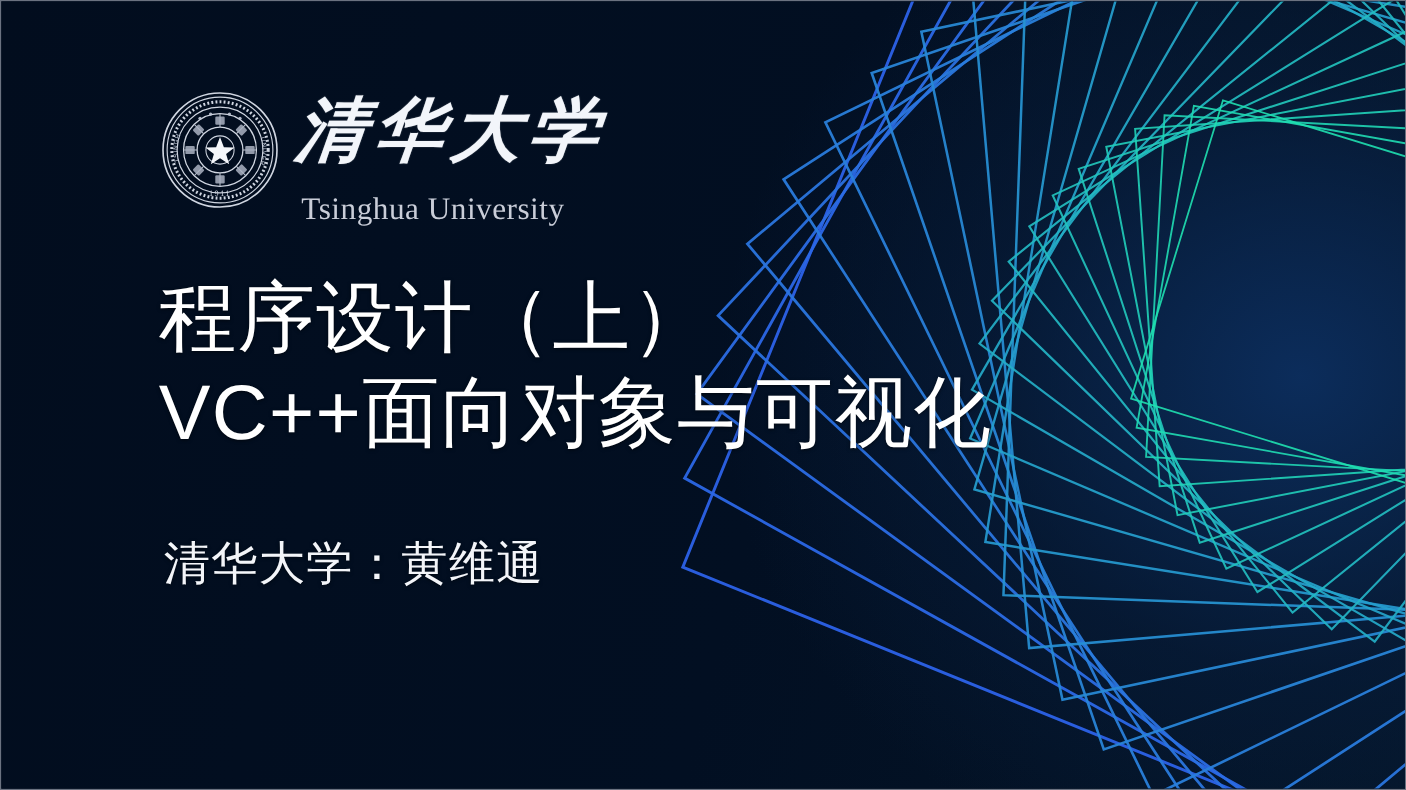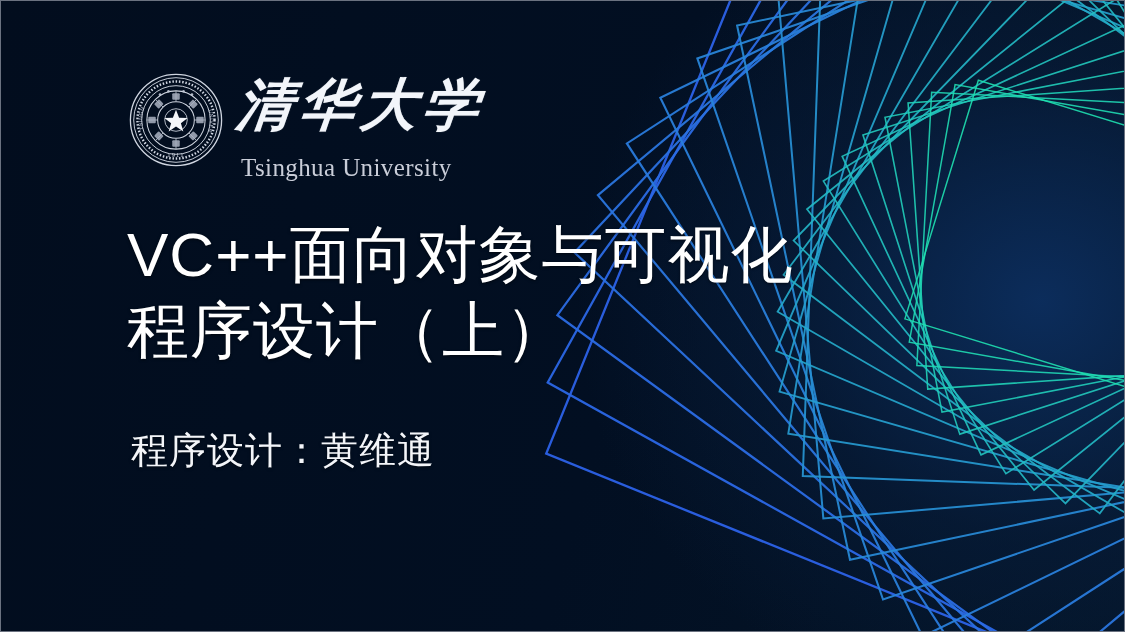--- a/index.html
+++ b/index.html
@@ -215,20 +215,20 @@
         </svg>
       </span>
 
       <span class="logo-text">
         <span class="logo-cn">清华大学</span>
         <span class="logo-en">Tsinghua University</span>
       </span>
     </div>
 
     <div class="title-block">
+      <div class="title-line">程序设计（上）</div>
       <div class="title-line">VC++面向对象与可视化</div>
-      <div class="title-line">程序设计（上）</div>
     </div>
 
-    <div class="subtitle">程序设计：黄维通</div>
+    <div class="subtitle">清华大学：黄维通</div>
 
   </div>
 </div>
 
 </body></html>

